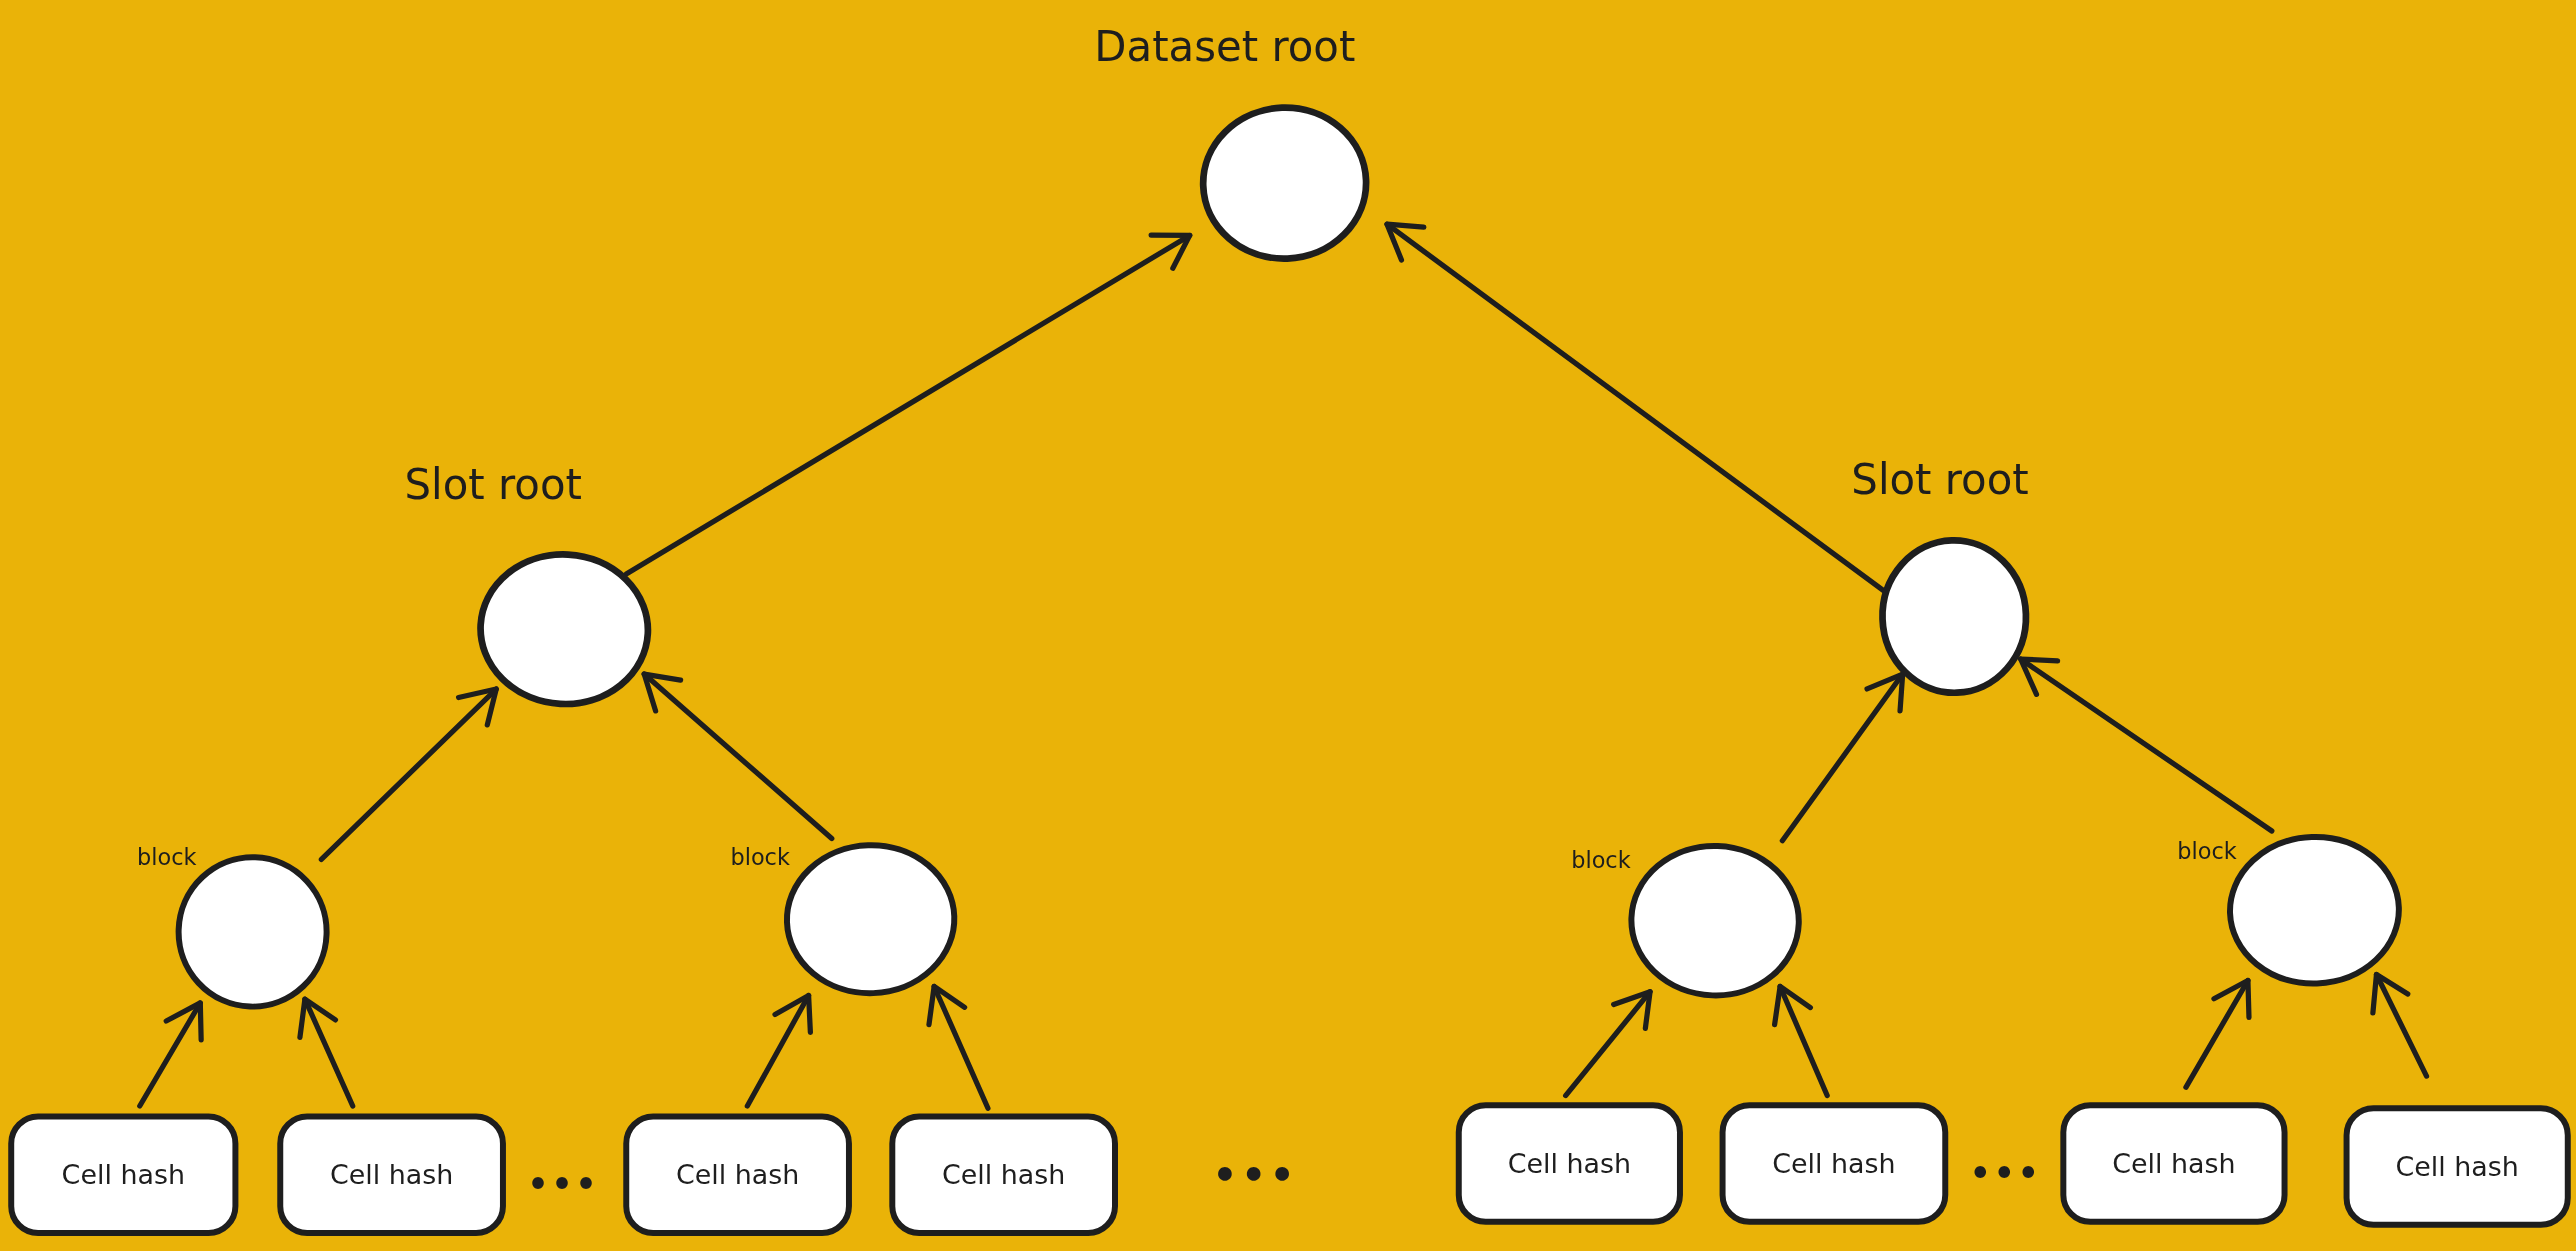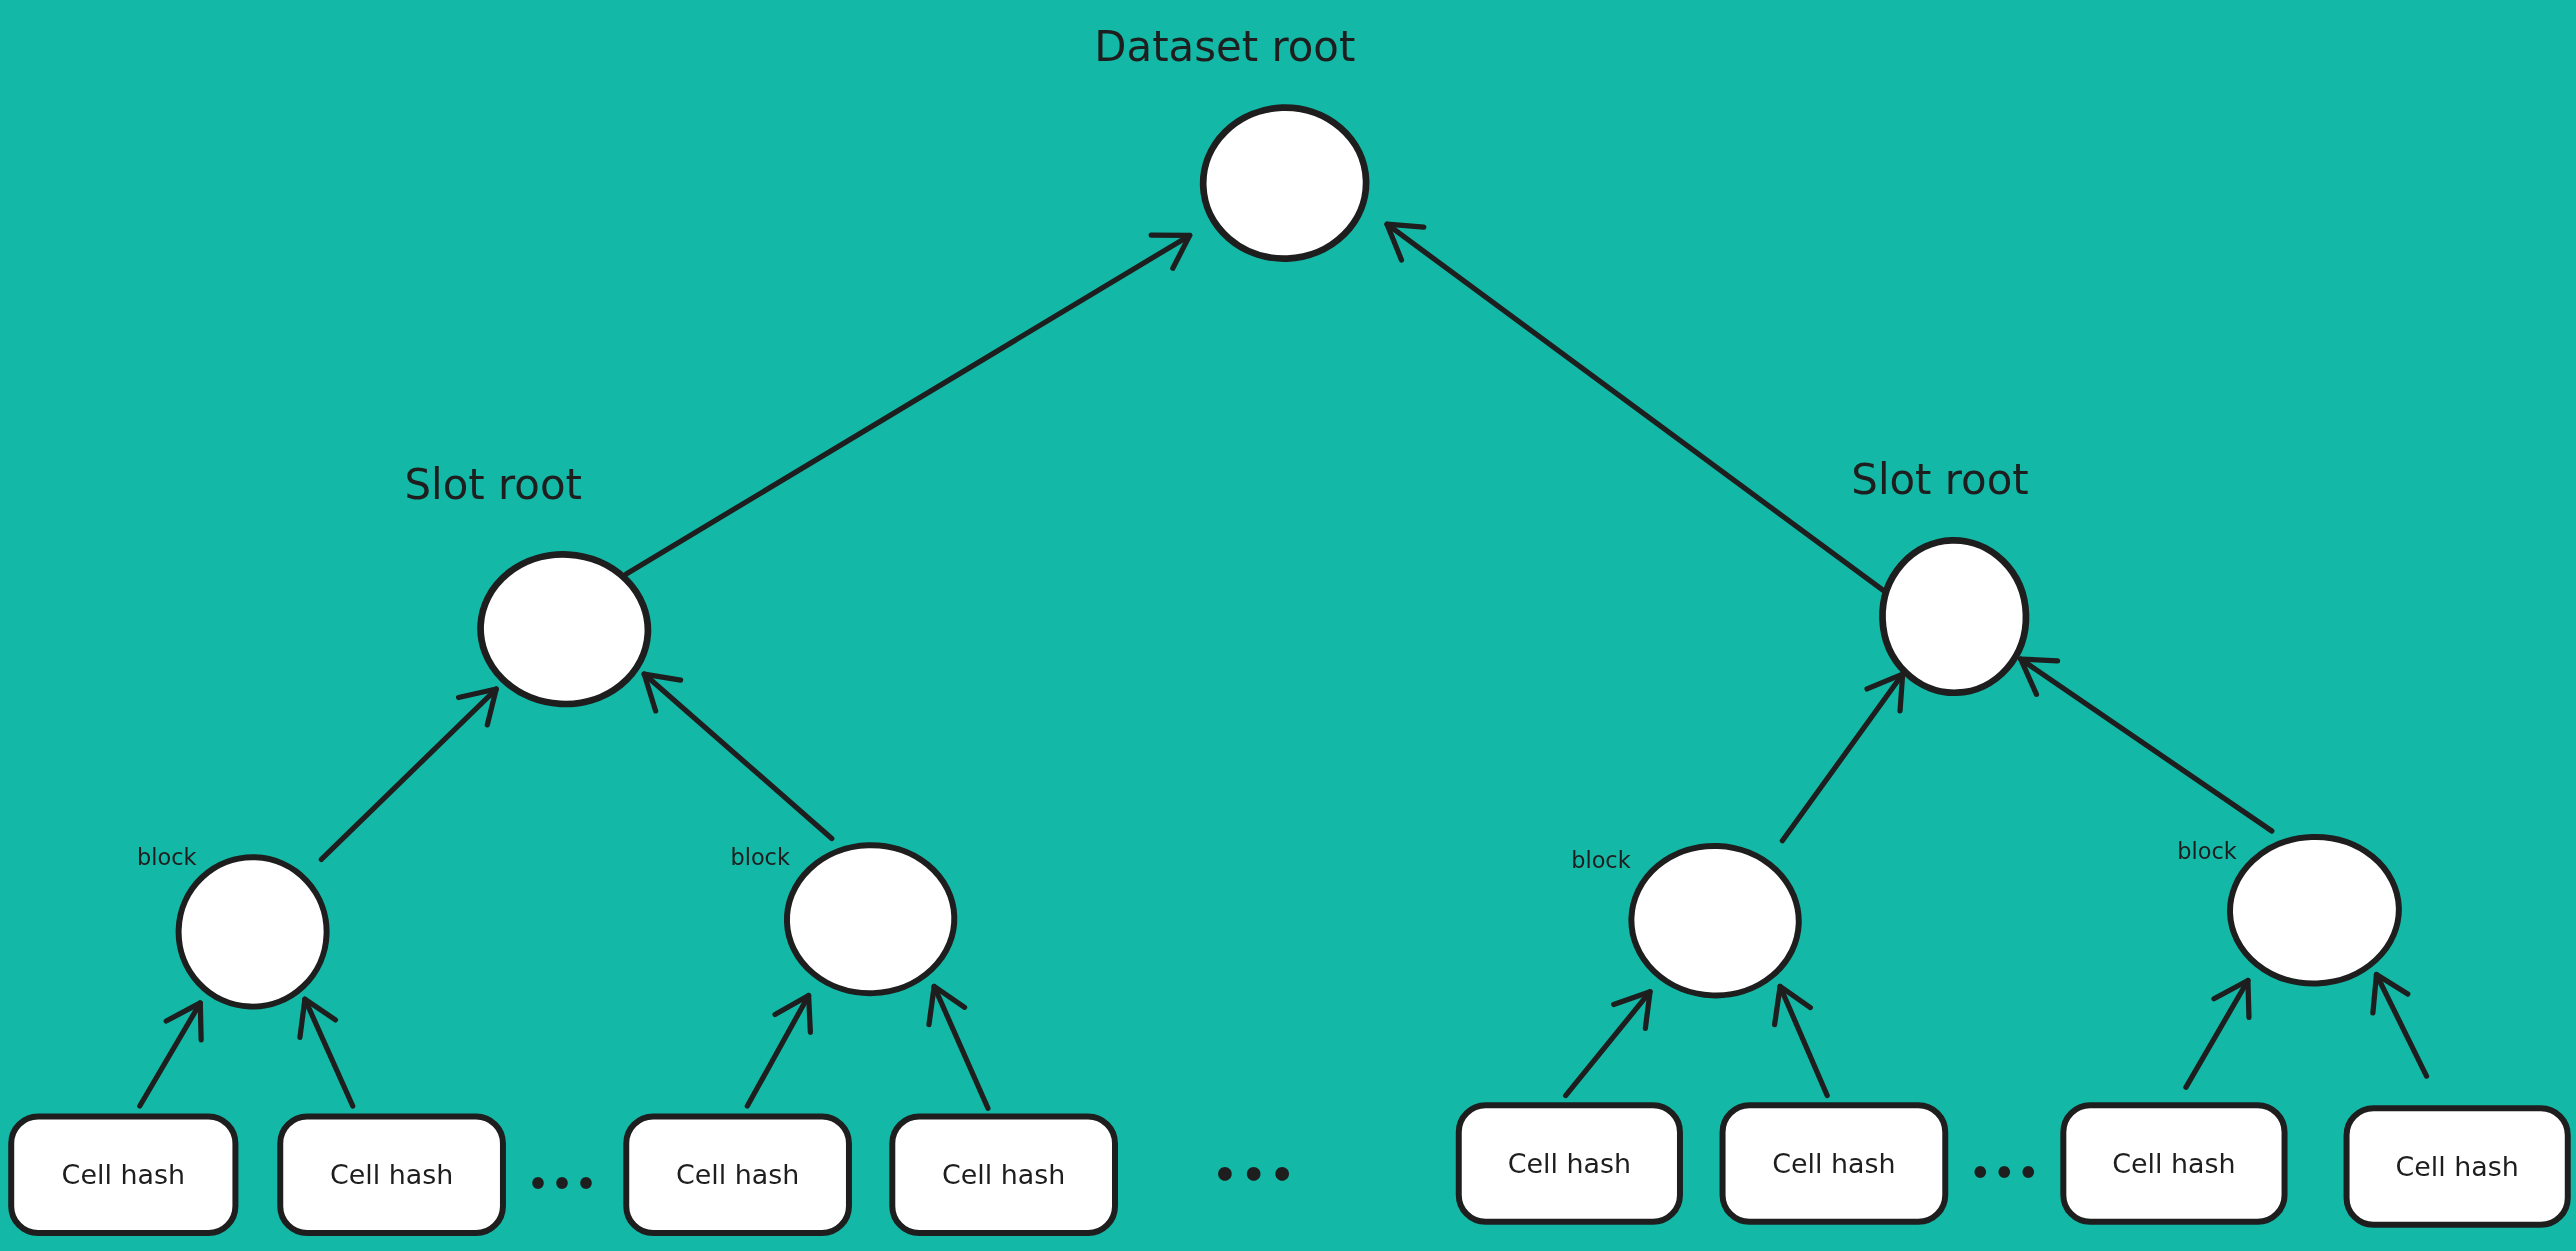--- a/index.html
+++ b/index.html
@@ -3,21 +3,21 @@
 <meta charset="utf-8">
 <style>
   html, body {
     margin: 0;
     padding: 0;
     background: #ffffff;
   }
   .stage {
     width: 2576px;
     height: 1251px;
-    background: #14b8a6;
+    background: #eab308;
     overflow: hidden;
   }
   svg { display: block; }
   text {
     font-family: "DejaVu Sans", "Liberation Sans", sans-serif;
     fill: #1e1e1e;
     user-select: none;
   }
   .title-label   { font-size: 56px; font-weight: 500; }
   .block-label   { font-size: 30px; }

